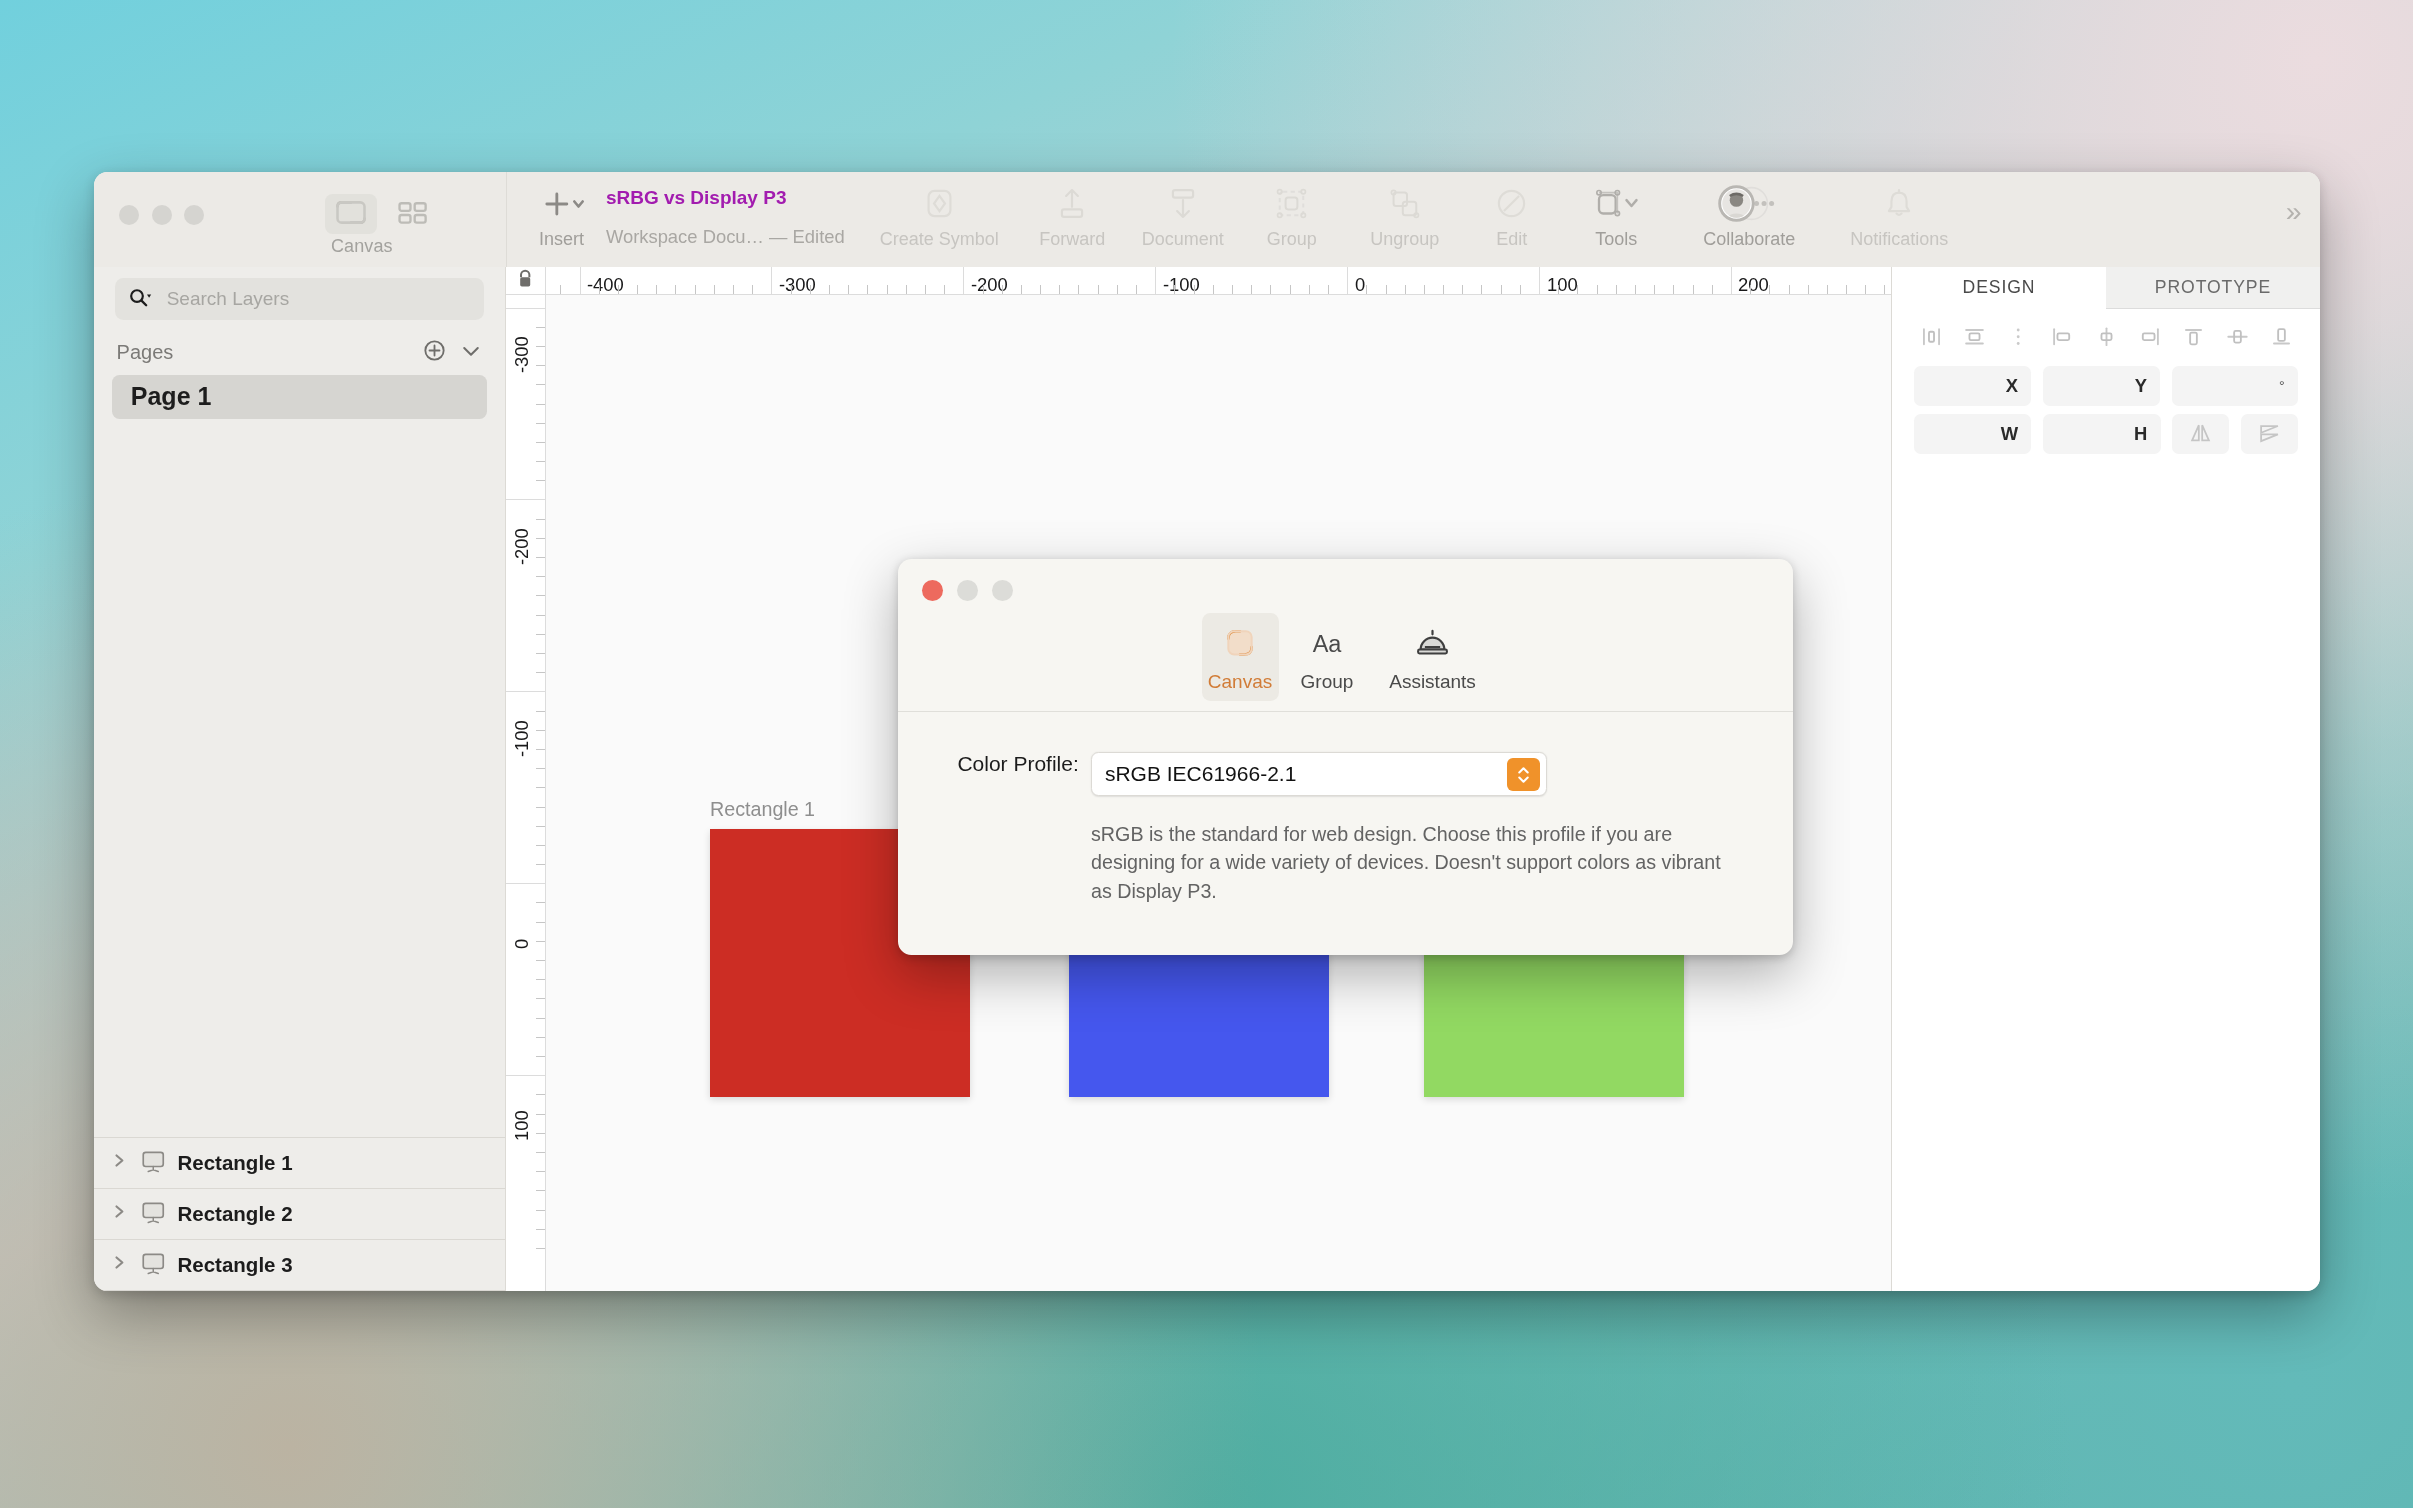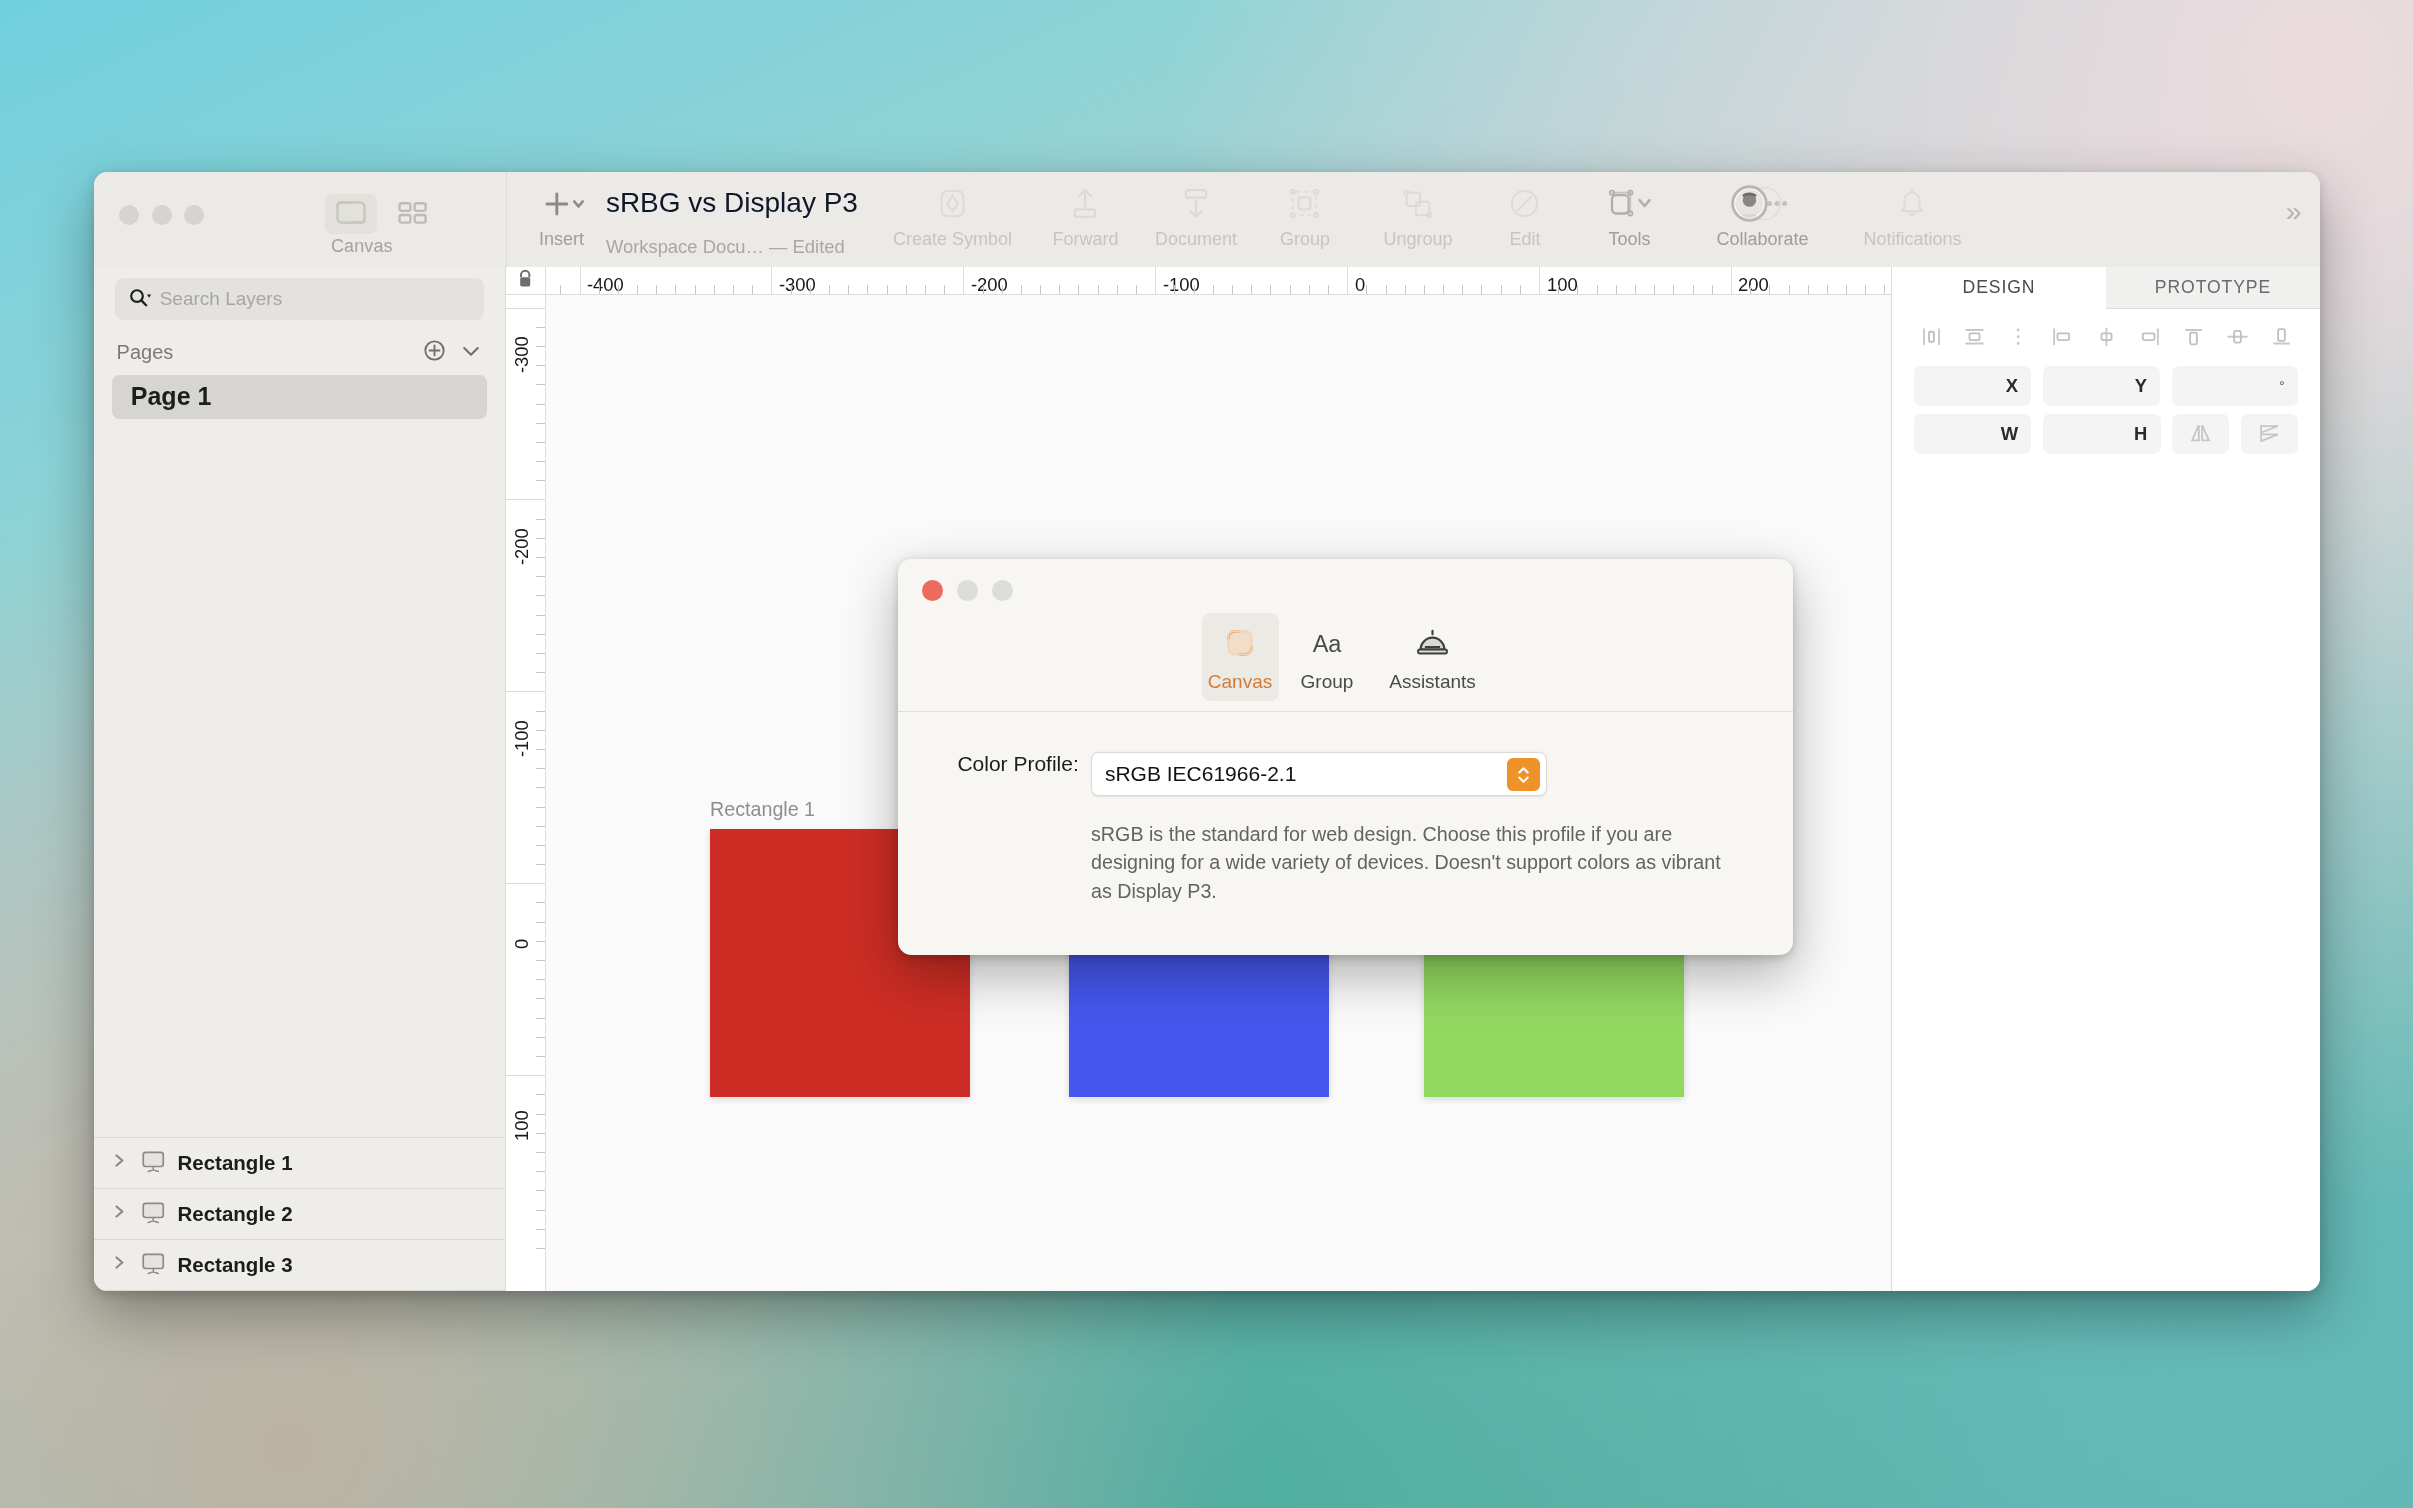--- a/index.html
+++ b/index.html
@@ -88,21 +88,21 @@
   }
   .tb-item.dim .lb { color: #c7c5c1; }
   .tb-item.on .lb { color: #a09e9a; }
 
   .doc-title-block {
     display: flex; flex-direction: column; justify-content: flex-start;
     padding: 15px 0 0 3.4px;
     margin-right: 15px;
   }
   .doc-title {
-    font-size: 28px; font-weight: normal; color: #0f172a; white-space: nowrap;
+    font-size: 19px; font-weight: bold; color: #a21caf; white-space: nowrap;
   }
   .doc-sub {
     font-size: 18.4px; color: #a9a7a3; margin-top: 17px; white-space: nowrap;
   }
 
   .chev-more {
     position: absolute; right: 18.4px; top: 25px;
     font-size: 28.5px; color: #b4b2ae; line-height: 1;
   }
 
@@ -113,21 +113,21 @@
   .sidebar {
     width: 412px; flex: 0 0 auto;
     background: #eeedea;
     display: flex; flex-direction: column;
     border-right: 0.8px solid #dcdad5;
     min-height: 0;
   }
   .search-wrap { padding: 11px 21px 8.4px 21px; }
   .search-box {
     height: 42px; background: #e3e2de; border-radius: 8.4px;
-    display: flex; align-items: center; padding: 0 11.7px; gap: 8px;
+    display: flex; align-items: center; padding: 0 11.7px; gap: 15px;
   }
   .search-ph { font-size: 19px; color: #a7a6a2; }
 
   .pages-hdr {
     display: flex; align-items: center; justify-content: space-between;
     padding: 10px 22.6px 8.4px 22.6px;
   }
   .pages-hdr .t { font-size: 20px; color: #7b7a77; }
   .pages-hdr .acts { display: flex; align-items: center; gap: 13.4px; }
 

